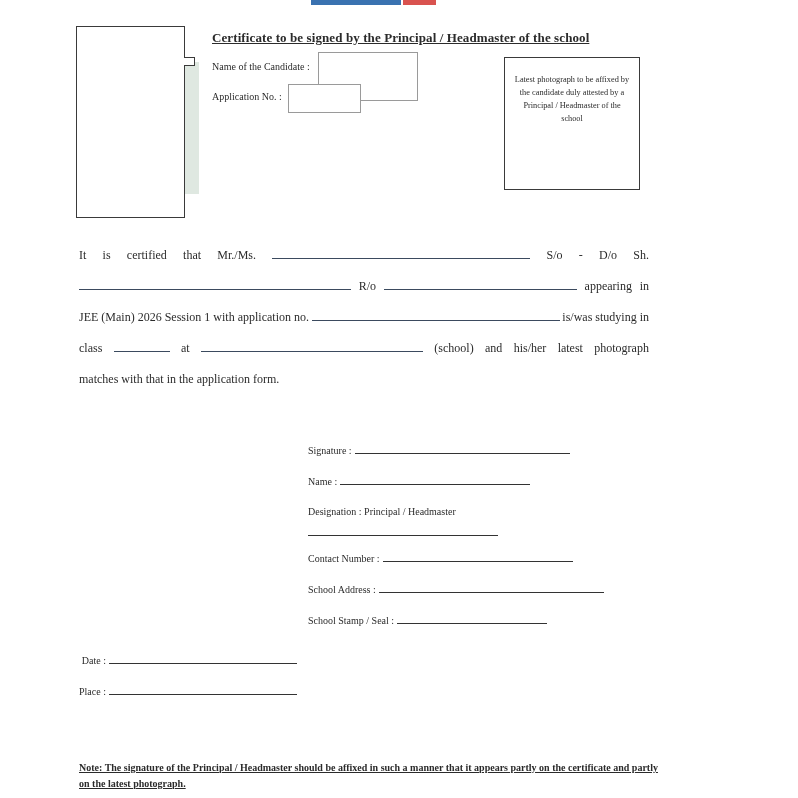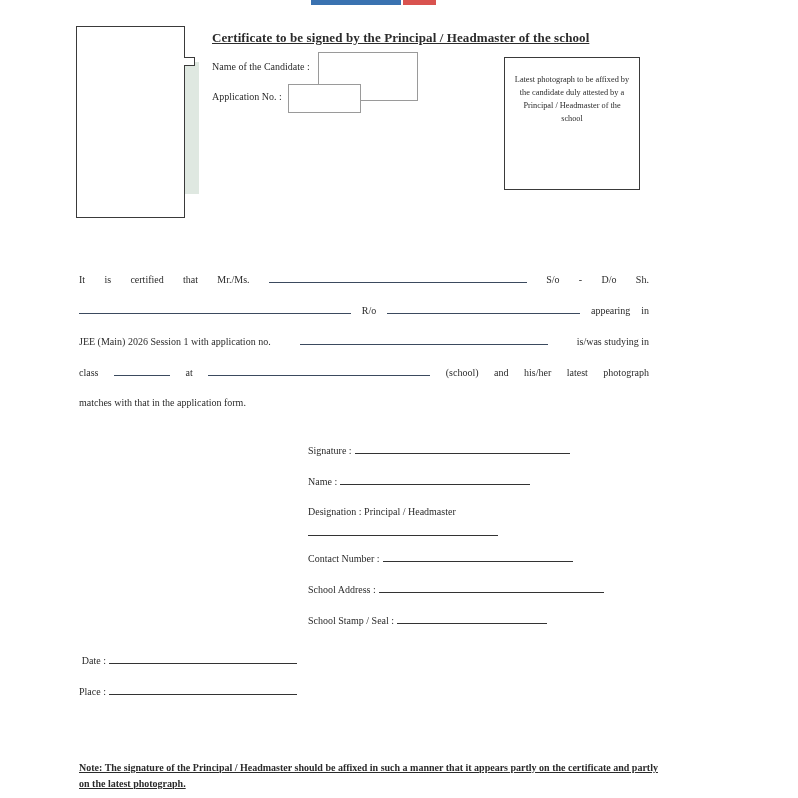--- a/index.html
+++ b/index.html
@@ -121,23 +121,22 @@
     line-height: 1.55;
     padding: 0 8px;
     color: #2b2b2b;
   }
 
   
   .para {
     position: absolute;
     left: 79px;
     width: 570px;
-    font-size: 10px;
+    font-size: 12px;
     color: #2b2b2b;
-    margin-top: 25px;
   }
   .para-line {
     display: flex;
     align-items: baseline;
     width: 100%;
     height: 31px;
   }
   .pl-justify {
     justify-content: space-between;
   }

